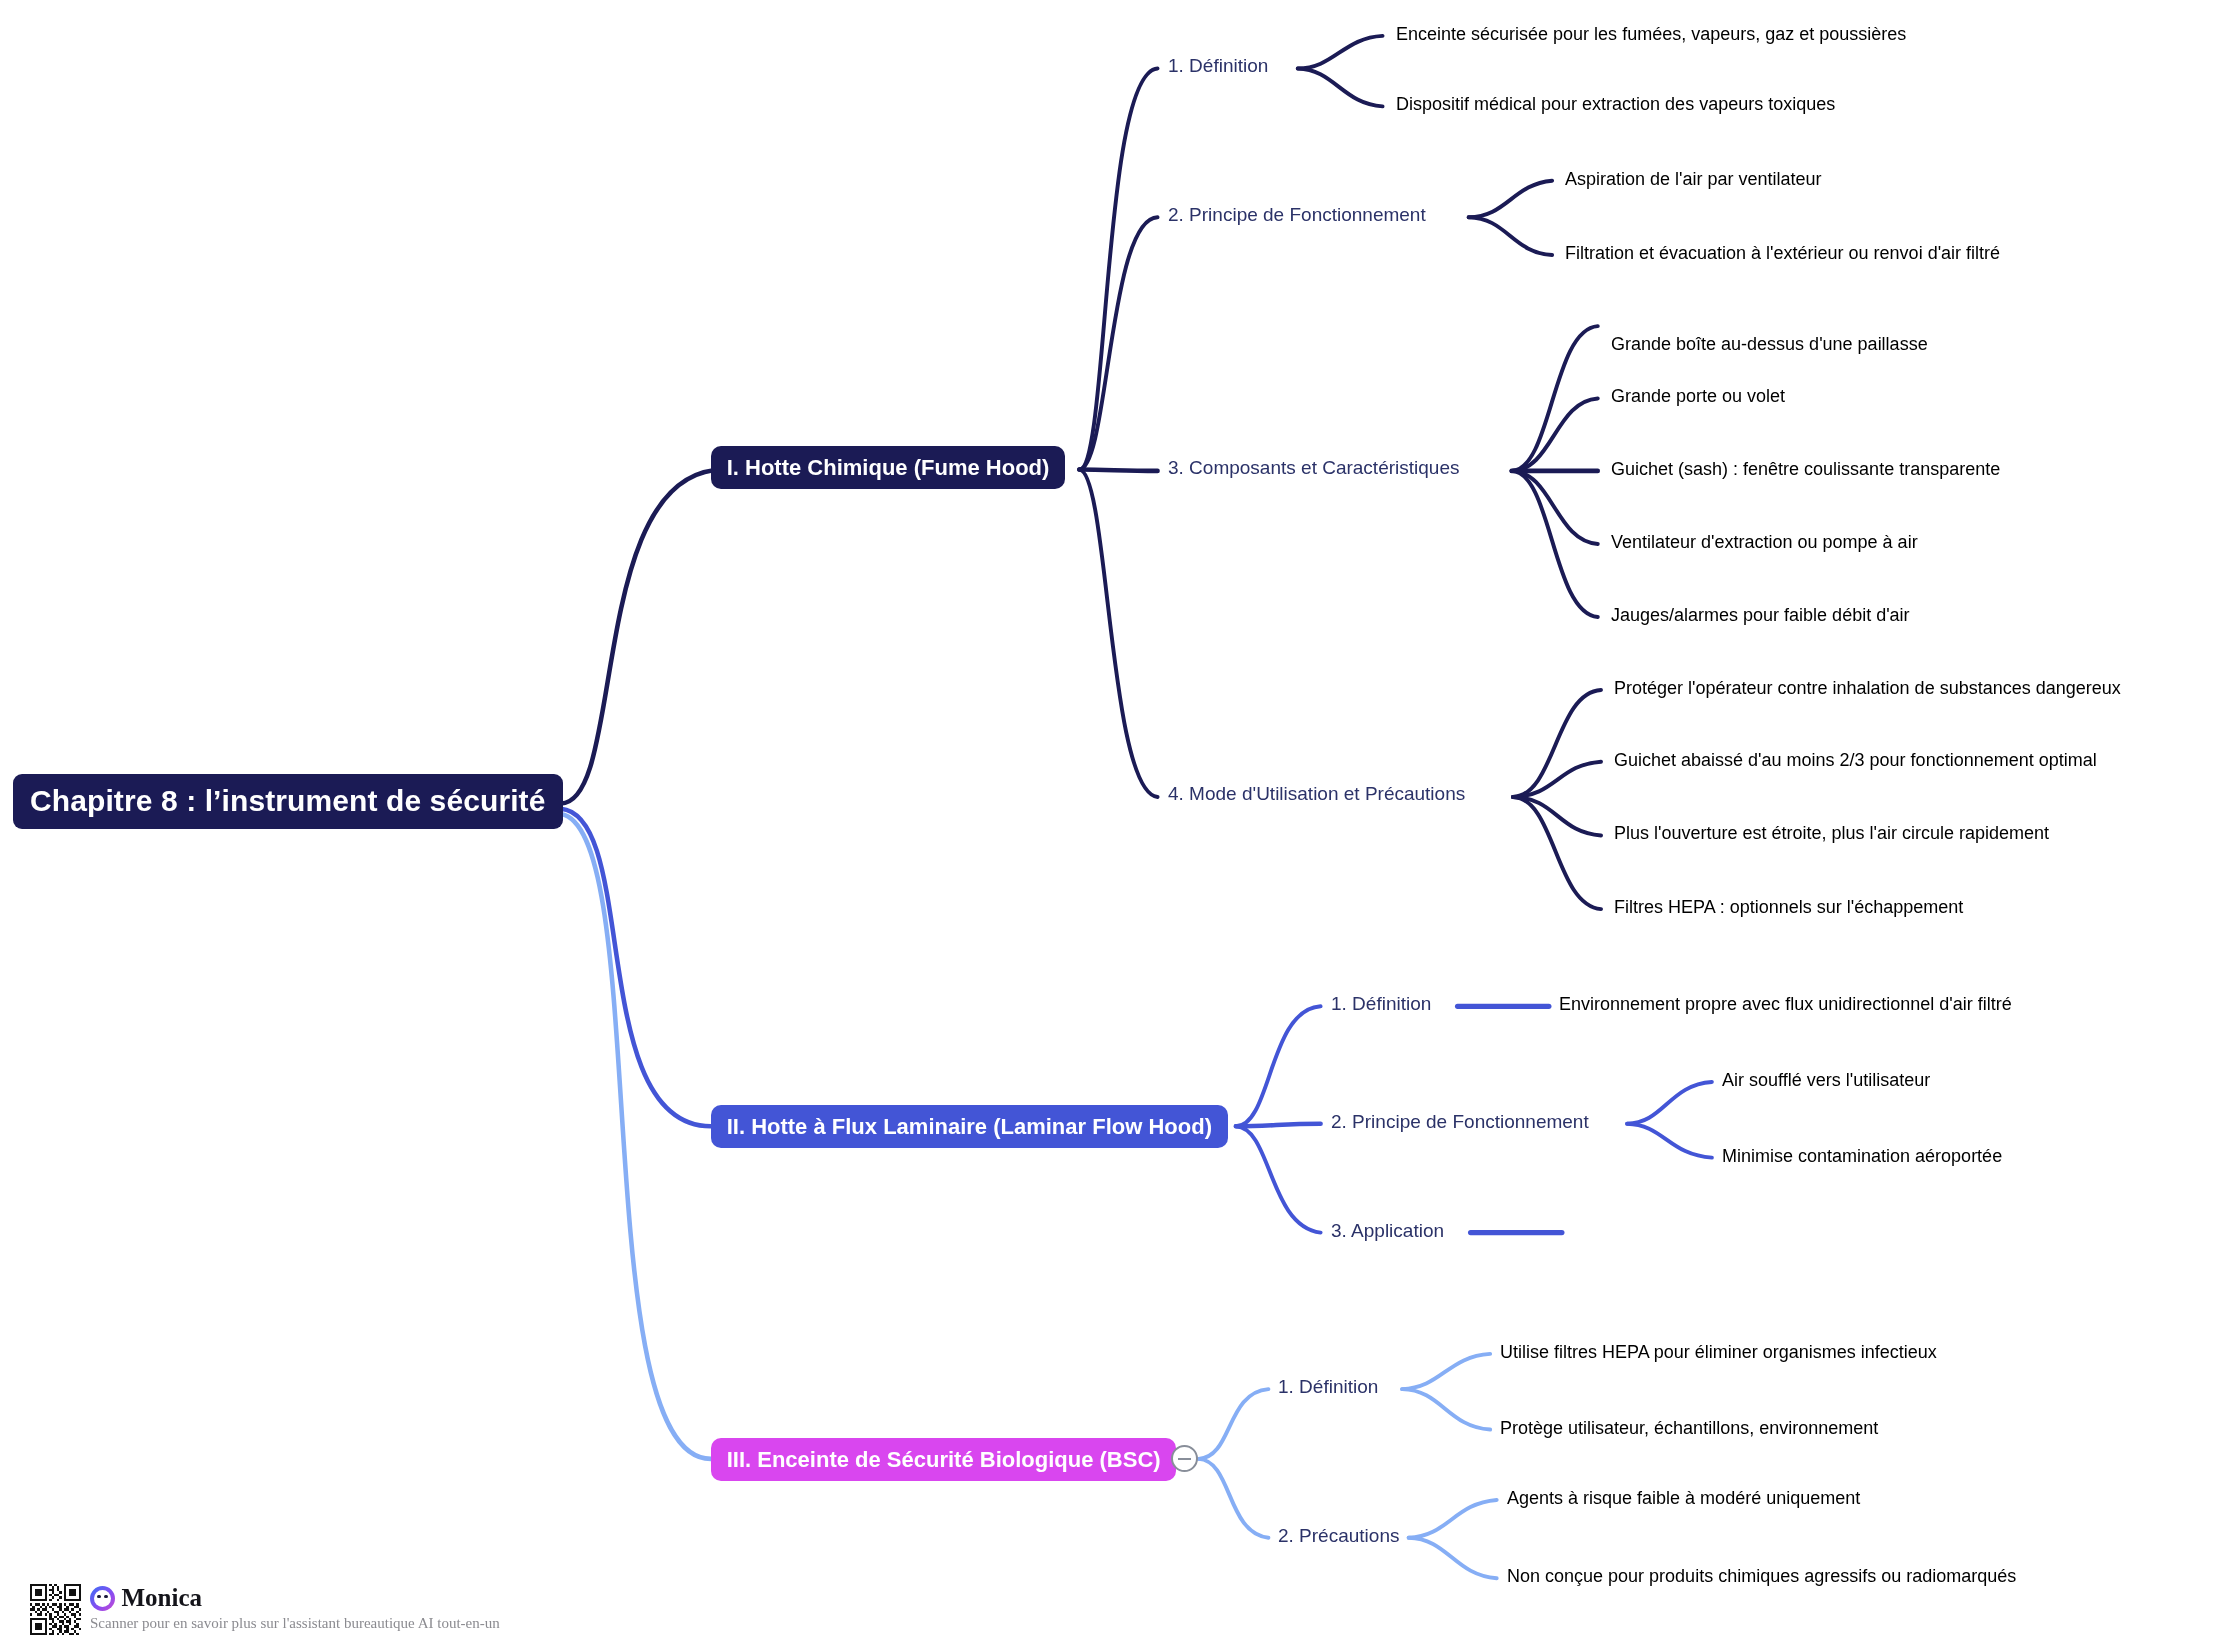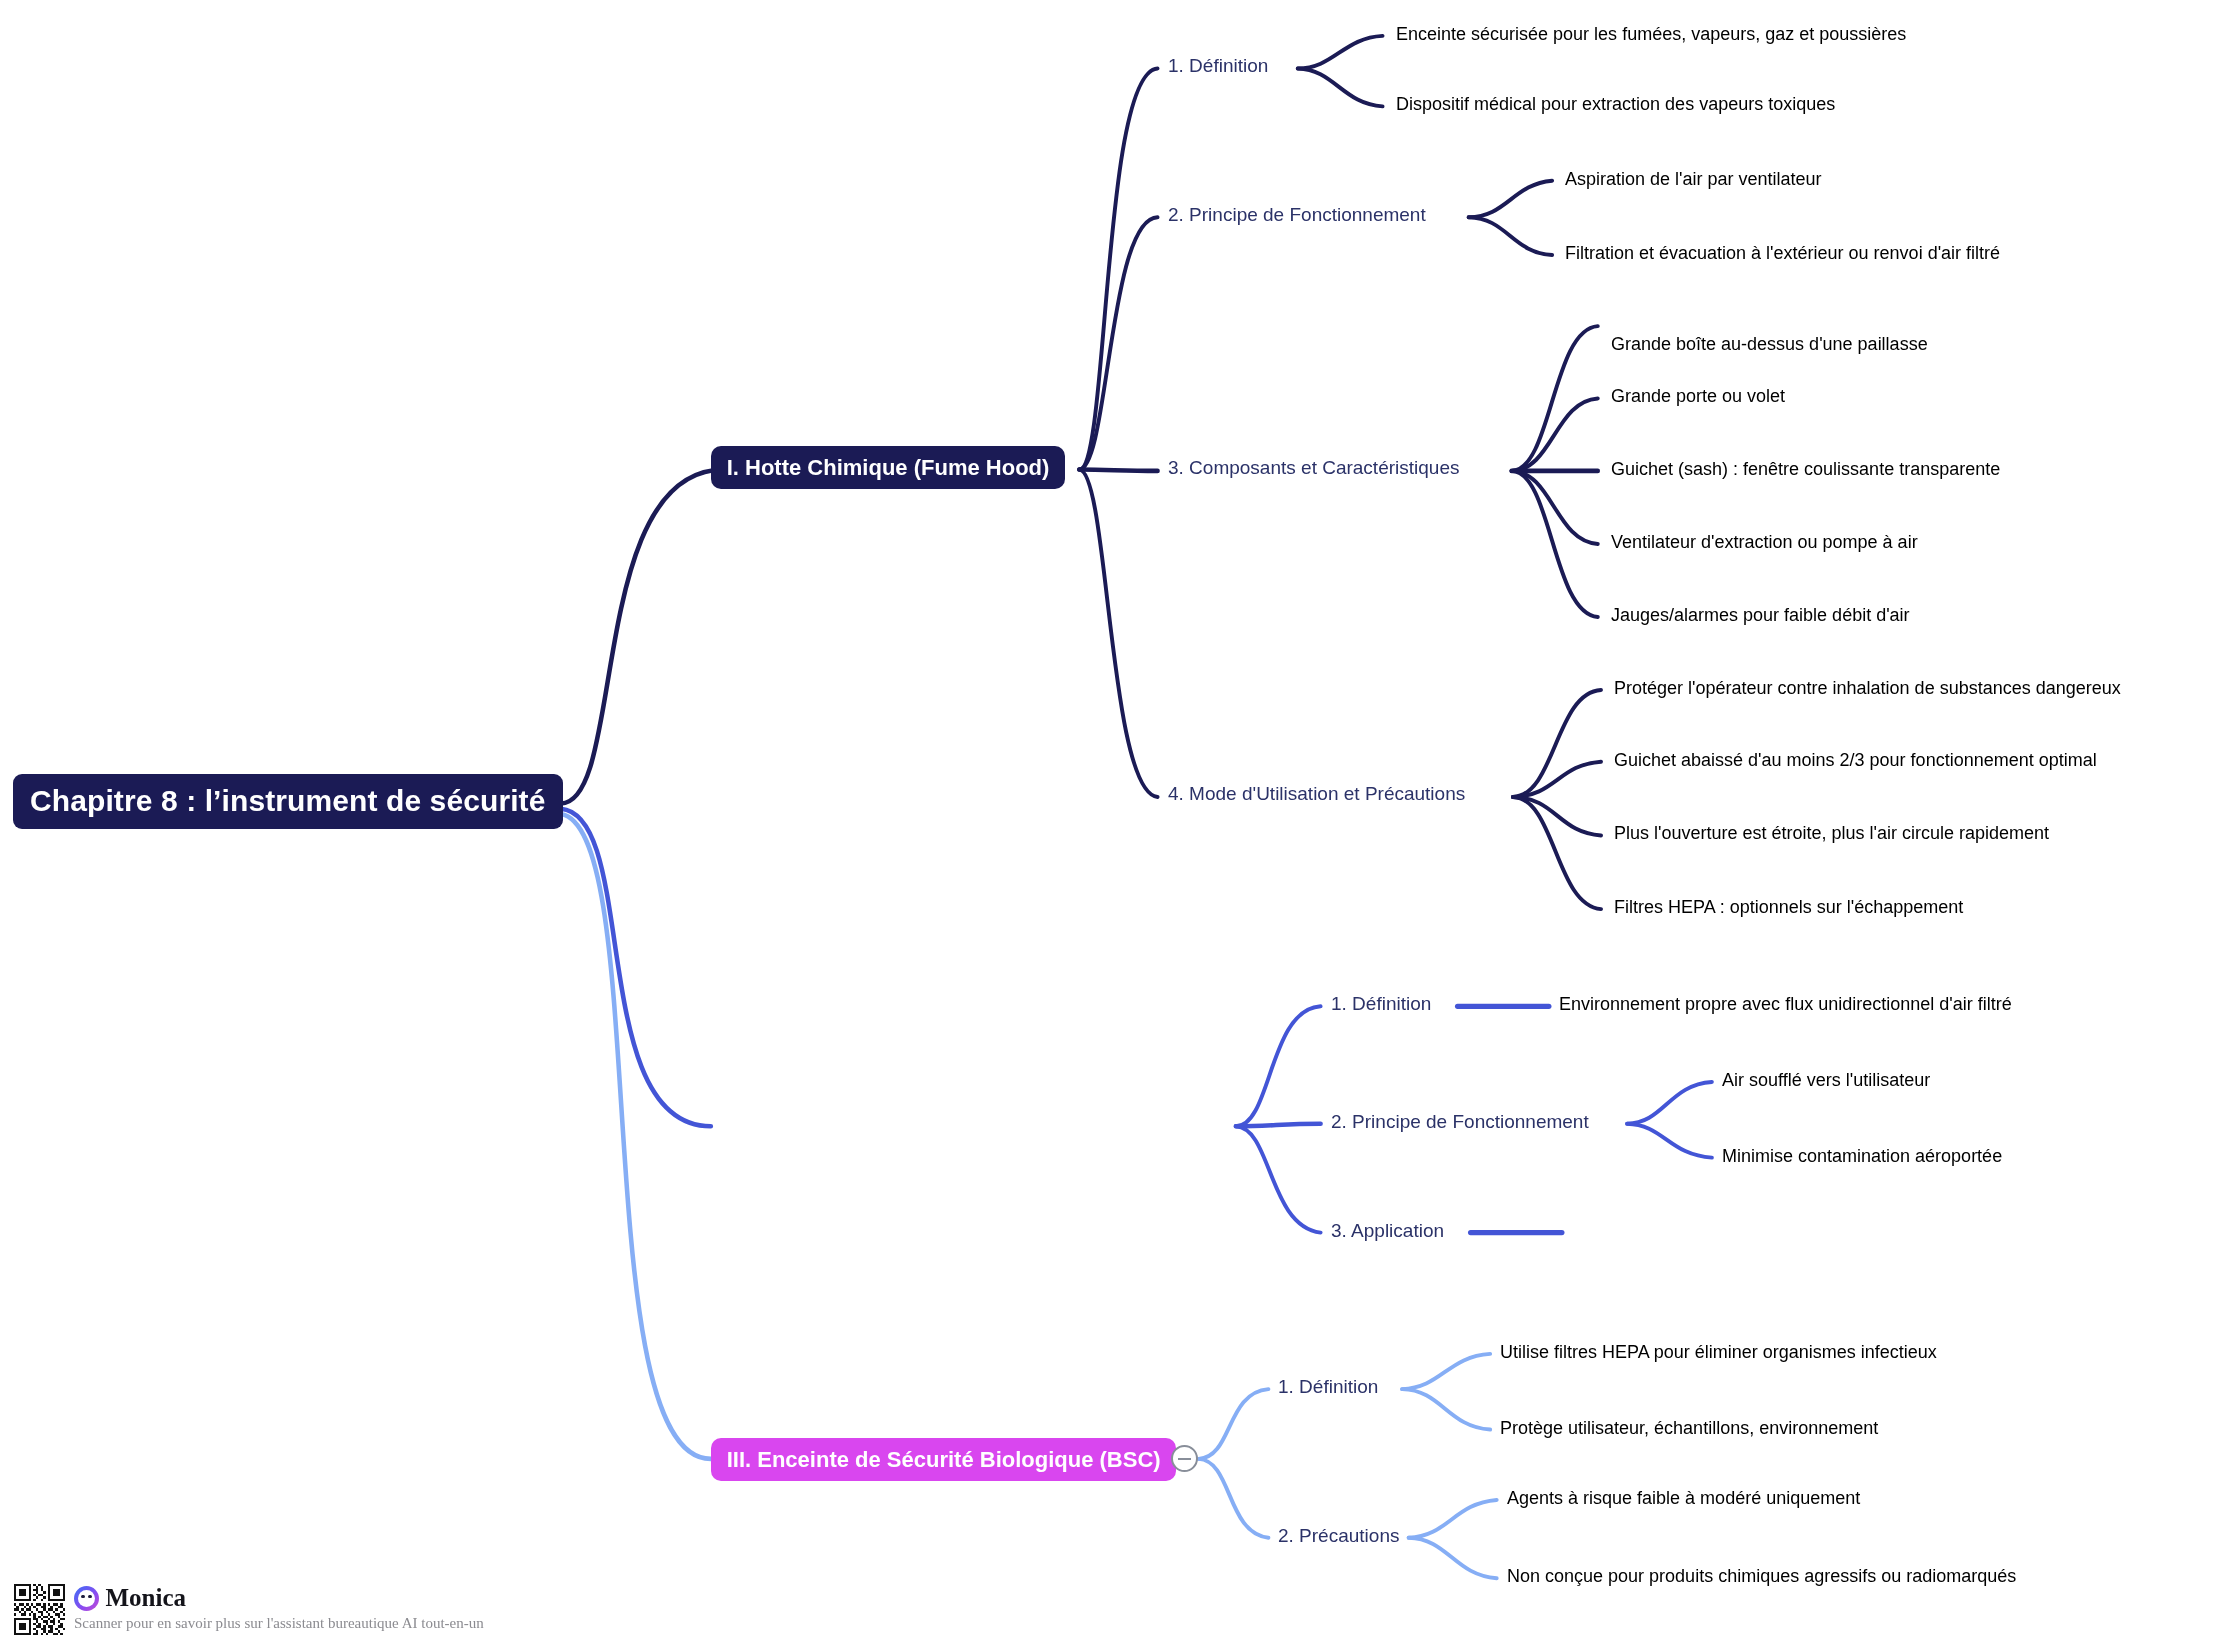--- a/index.html
+++ b/index.html
@@ -37,21 +37,21 @@
 
   .collapse-btn{
     position:absolute;width:27px;height:27px;border-radius:50%;
     border:2px solid #888e99;background:#ffffff;
     display:flex;align-items:center;justify-content:center;
     box-sizing:border-box;
   }
   .collapse-btn .bar{width:13px;height:2px;background:#888e99;display:block;}
 
   
-  #watermark{position:absolute;left:14px;top:1584px;display:flex;align-items:flex-start;text-align:center;}
+  #watermark{position:absolute;left:30px;top:1584px;display:flex;align-items:flex-start;text-align:center;}
   #qr{width:51px;height:51px;flex:0 0 auto;}
   .wm-right{margin-left:9px;}
   .wm-top{display:flex;align-items:center;}
   .wm-logo{
     width:25px;height:25px;border-radius:50%;flex:0 0 auto;
     background:linear-gradient(135deg,#3b6ef5 0%,#8b4bf0 60%,#c94bd0 100%);
     display:flex;align-items:center;justify-content:center;
   }
   .wm-logo .face{
     width:17px;height:17px;border-radius:50%;background:#ffffff;position:relative;
@@ -144,20 +144,21 @@
   <div class="leaf-node" style="left:1611px;top:458px;">Guichet (sash) : fenêtre coulissante transparente</div>
   <div class="leaf-node" style="left:1611px;top:531px;">Ventilateur d'extraction ou pompe à air</div>
   <div class="leaf-node" style="left:1611px;top:604px;">Jauges/alarmes pour faible débit d'air</div>
 
   <div class="sub-node" style="left:1168px;top:783px;">4. Mode d'Utilisation et Précautions</div>
   <div class="leaf-node" style="left:1614px;top:677px;">Protéger l'opérateur contre inhalation de substances dangereux</div>
   <div class="leaf-node" style="left:1614px;top:749px;">Guichet abaissé d'au moins 2/3 pour fonctionnement optimal</div>
   <div class="leaf-node" style="left:1614px;top:822px;">Plus l'ouverture est étroite, plus l'air circule rapidement</div>
   <div class="leaf-node" style="left:1614px;top:896px;">Filtres HEPA : optionnels sur l'échappement</div>
 
+  <div class="node branch-node b2" style="left:711px;top:1105px;">II. Hotte à Flux Laminaire (Laminar Flow Hood)</div>
 
   <div class="sub-node" style="left:1331px;top:993px;">1. Définition</div>
   <div class="leaf-node" style="left:1559px;top:993px;">Environnement propre avec flux unidirectionnel d'air filtré</div>
 
   <div class="sub-node" style="left:1331px;top:1111px;">2. Principe de Fonctionnement</div>
   <div class="leaf-node" style="left:1722px;top:1069px;">Air soufflé vers l'utilisateur</div>
   <div class="leaf-node" style="left:1722px;top:1145px;">Minimise contamination aéroportée</div>
 
   <div class="sub-node" style="left:1331px;top:1220px;">3. Application</div>
 

